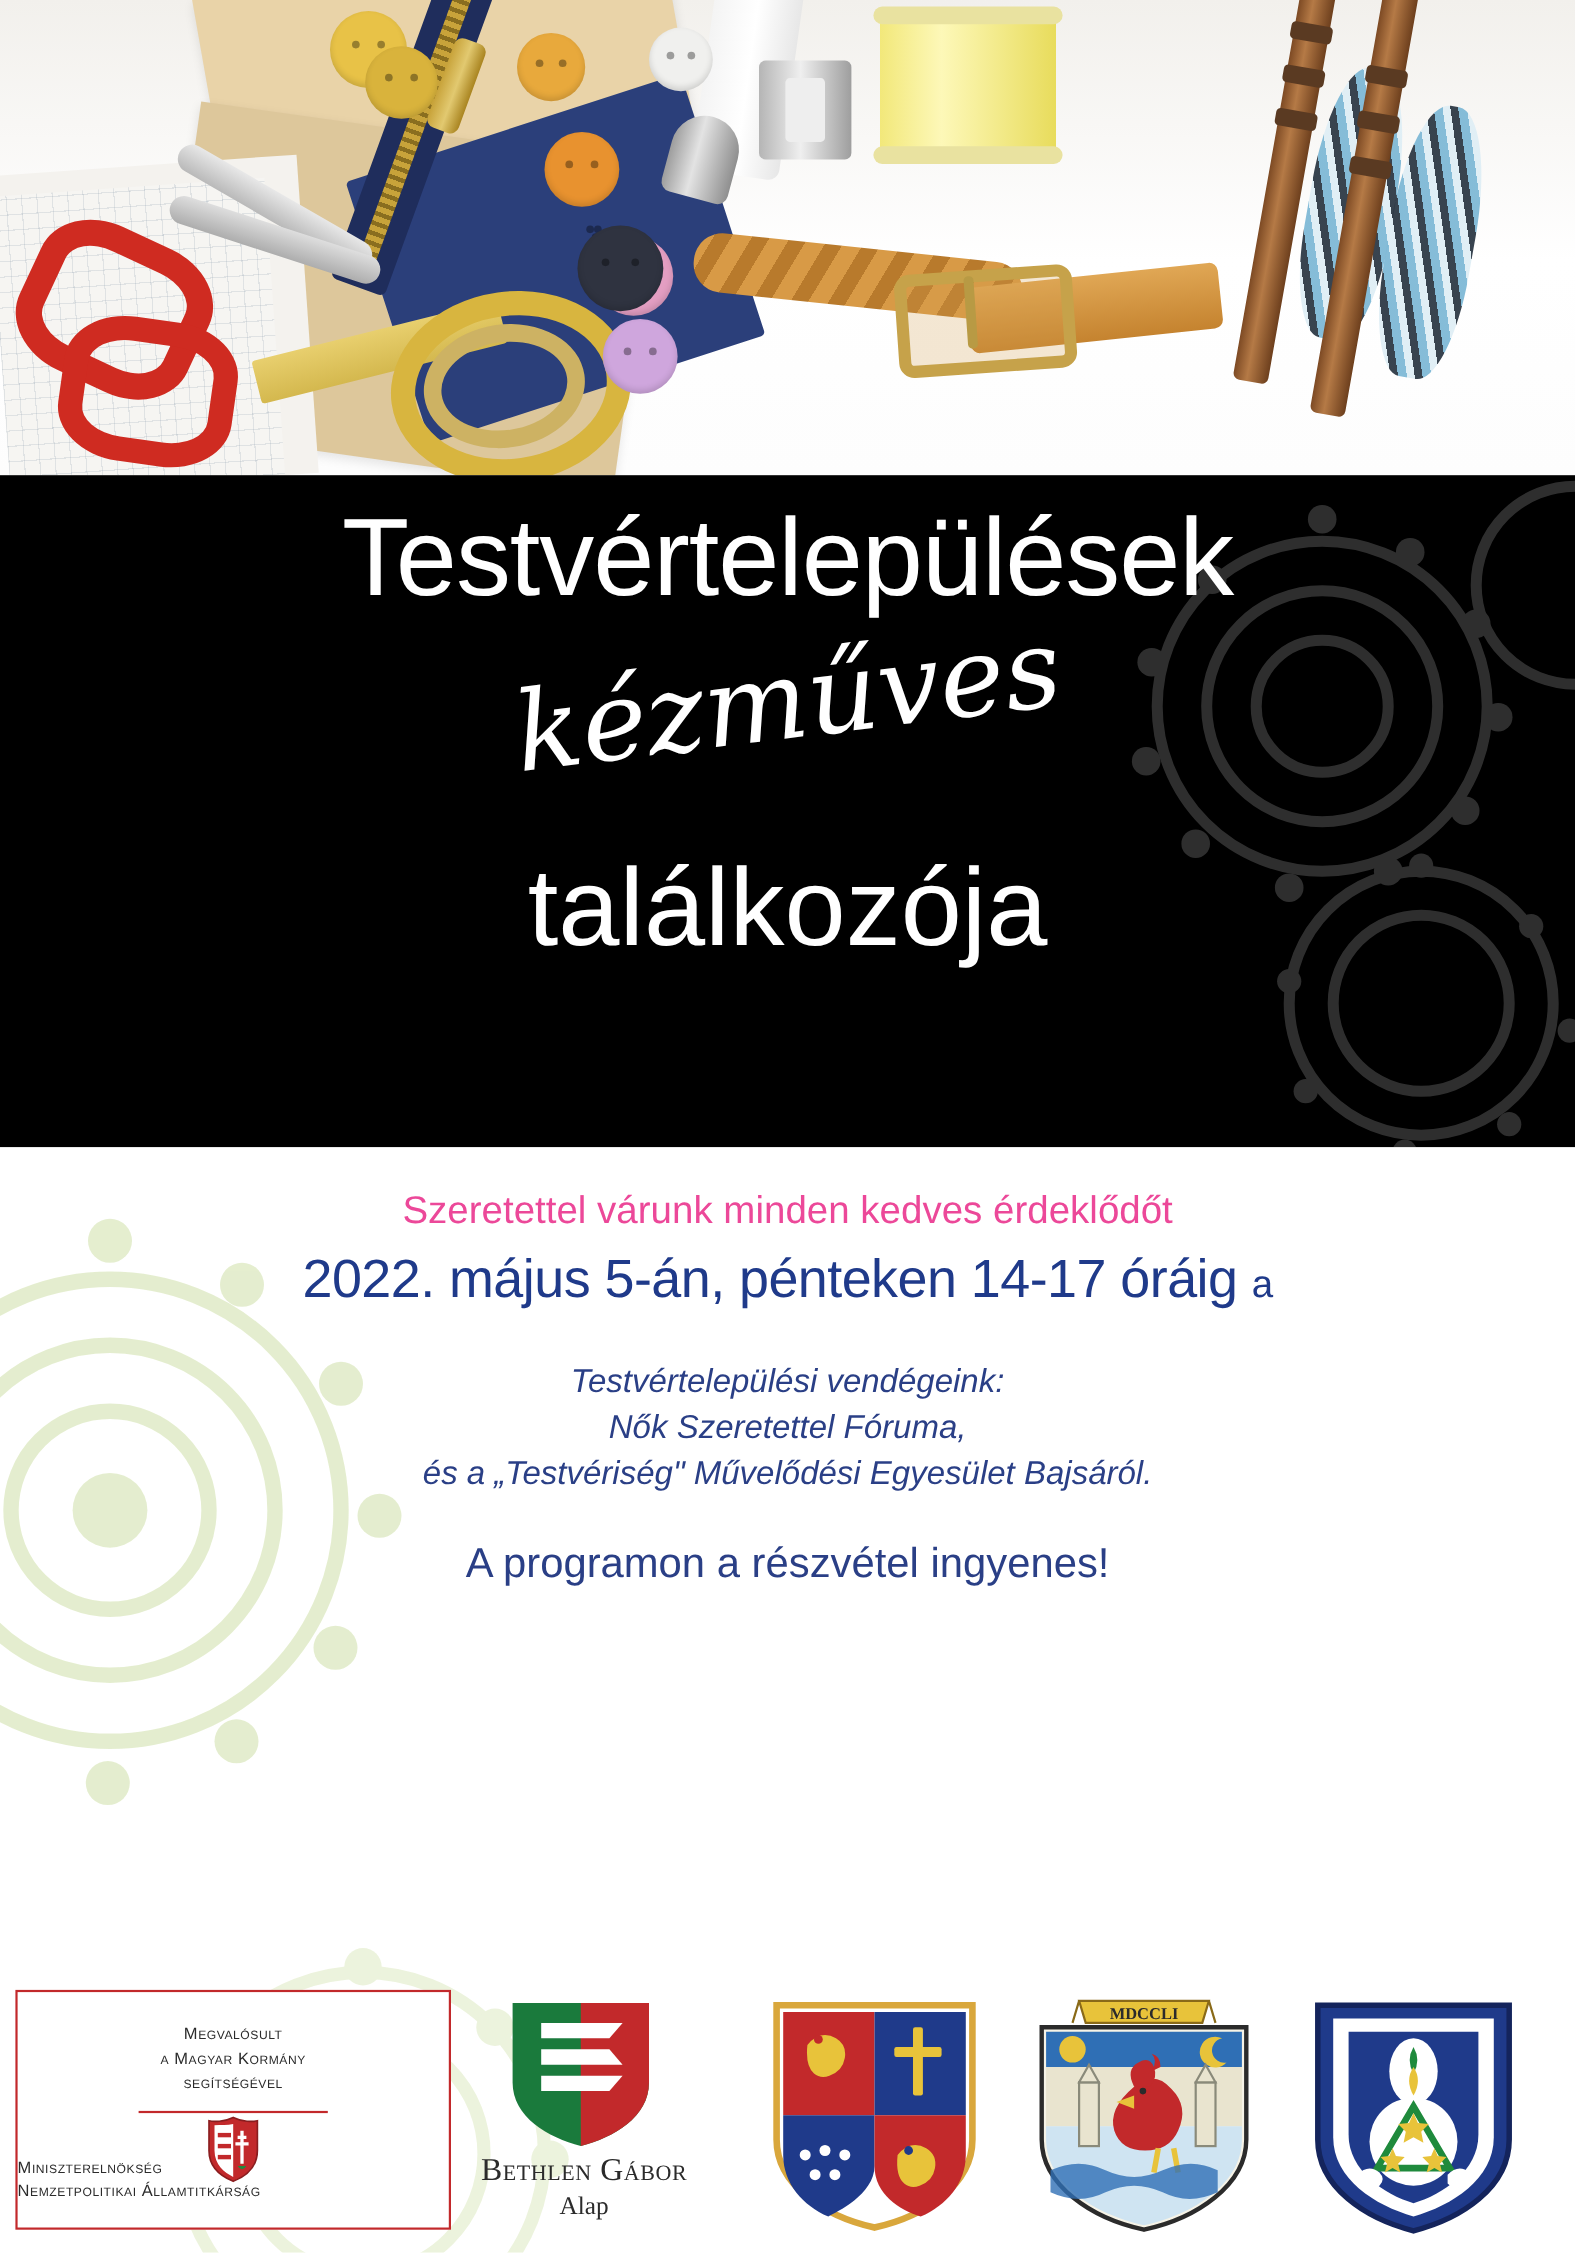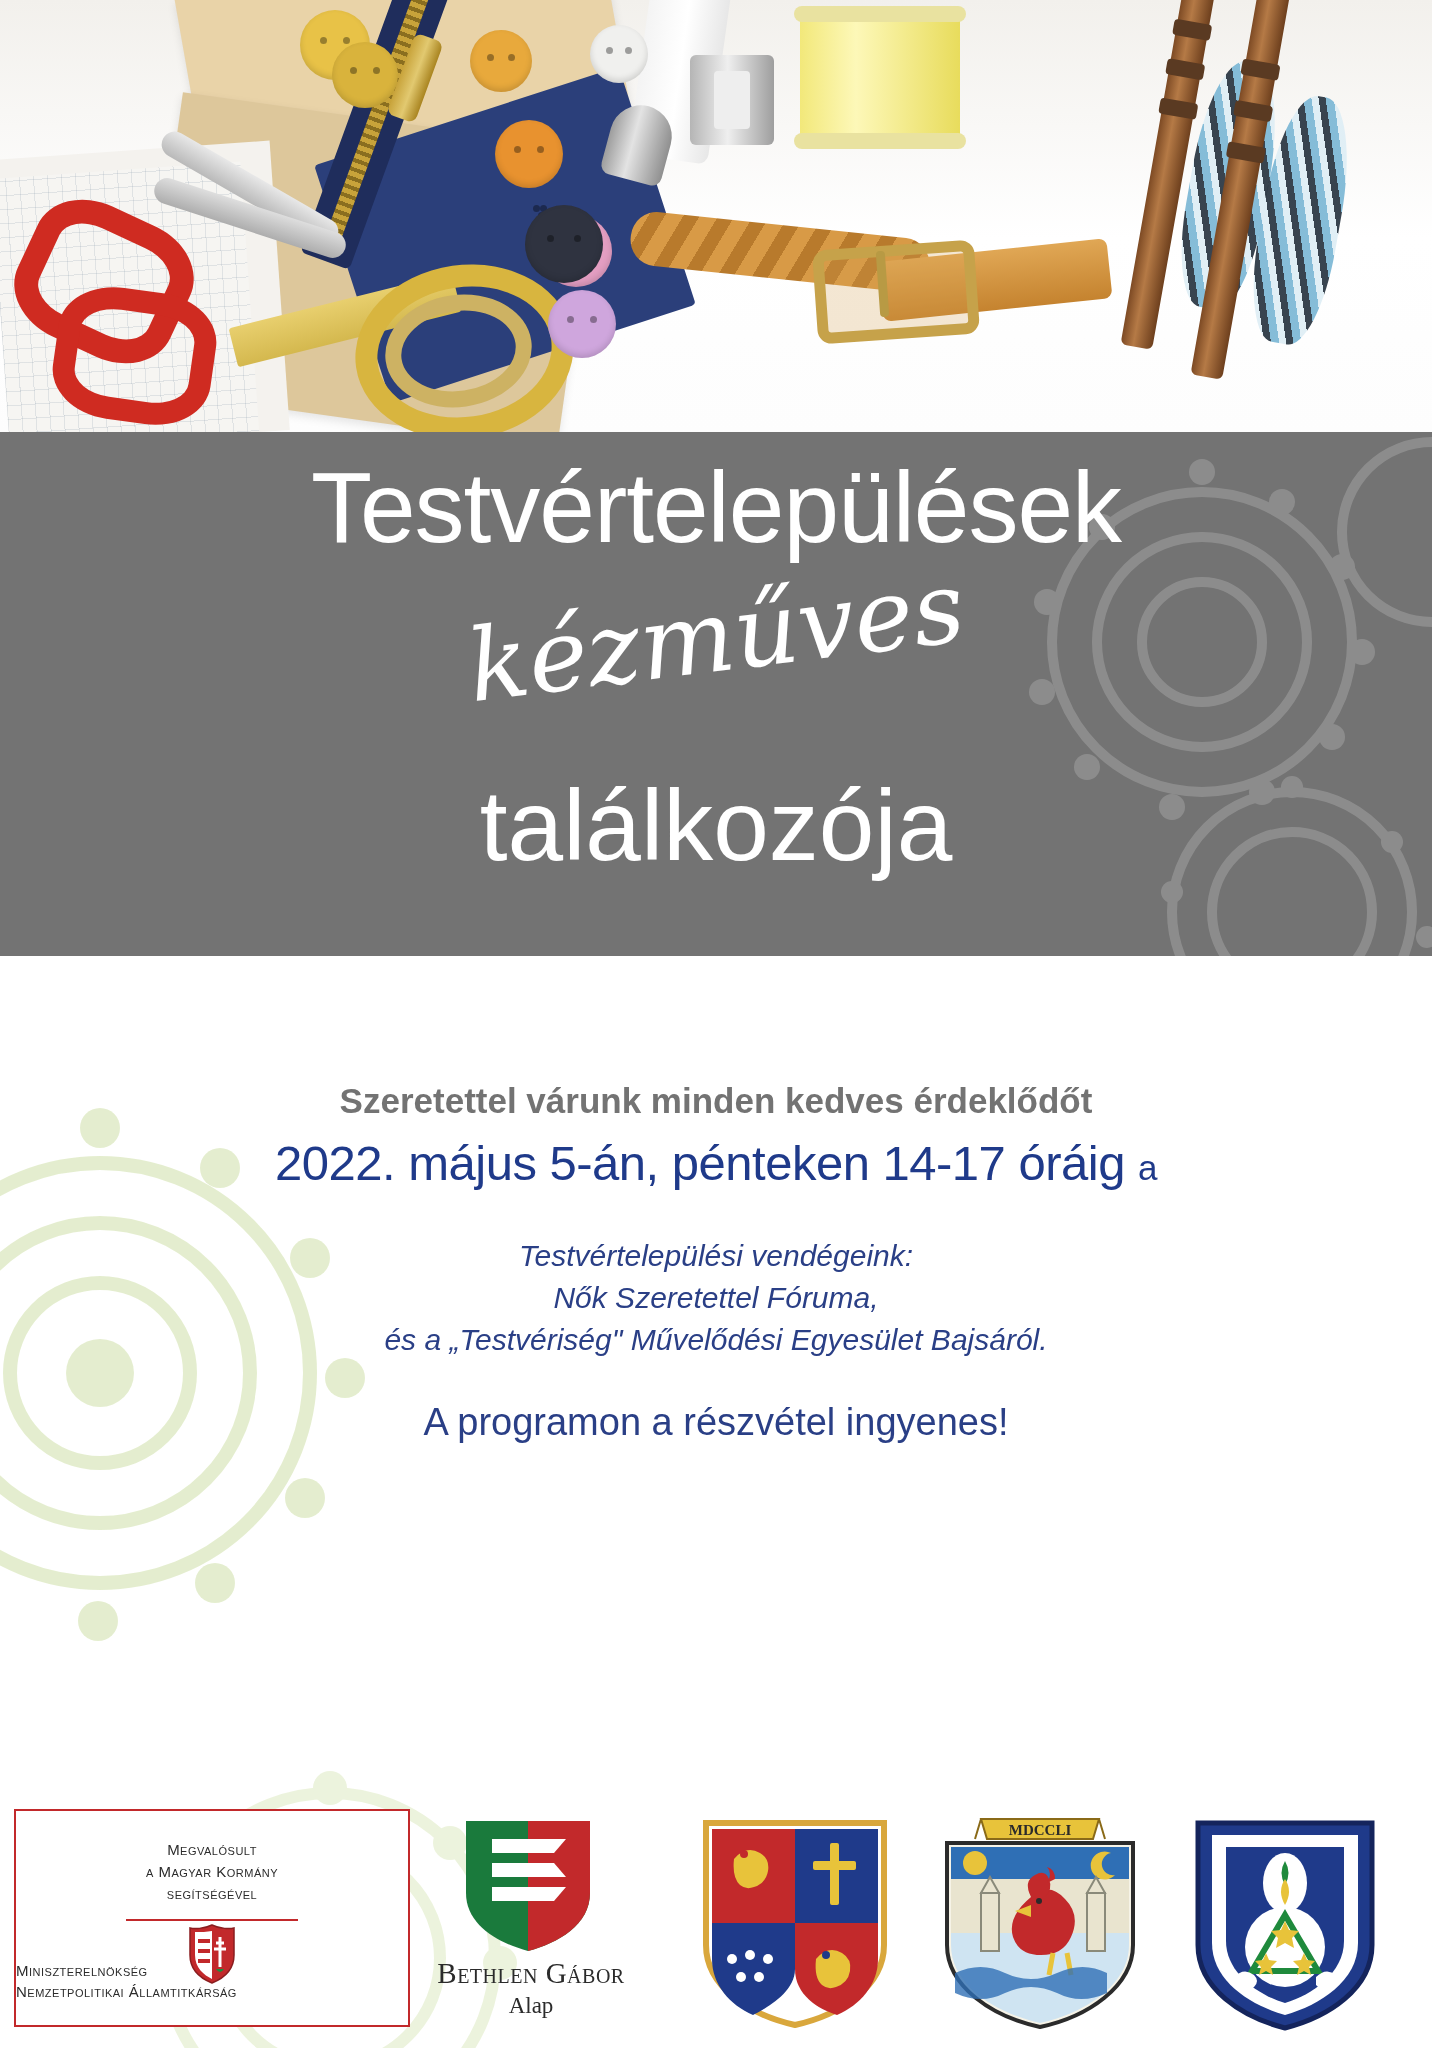--- a/index.html
+++ b/index.html
@@ -247,22 +247,22 @@
     border-radius: 45% 45% 40% 40%;
     background: repeating-linear-gradient(72deg, #2e3a46 0 7px, #7fb9d6 7px 15px, #dfeef5 15px 22px);
     opacity: 0.95;
   }
 
   
   .green-band {
     position: absolute;
     left: 0; top: 432px;
     width: 1432px;
-    height: 524px;
-    background: #737373;
+    height: 611px;
+    background: #000000;
     overflow: hidden;
   }
   .lace-deco {
     position: absolute;
     right: -60px; top: -40px;
     width: 620px; height: 700px;
     opacity: 0.18;
   }
   .title-main {
     position: absolute;
@@ -318,23 +318,22 @@
   }
   .text-block {
     position: absolute;
     left: 0; right: 0; top: 38px;
     text-align: center;
     color: #203a84;
     z-index: 3;
   }
   .line-intro {
     font-size: 35px;
-    color: #737373;
+    color: #ec4899;
     margin-bottom: 14px;
-    font-weight: bold;
   }
   .line-date {
     font-size: 49px;
     color: #1f3a8a;
     margin-bottom: 4px;
     letter-spacing: -0.5px;
   }
   .line-date .small-a {
     font-size: 35px;
   }

